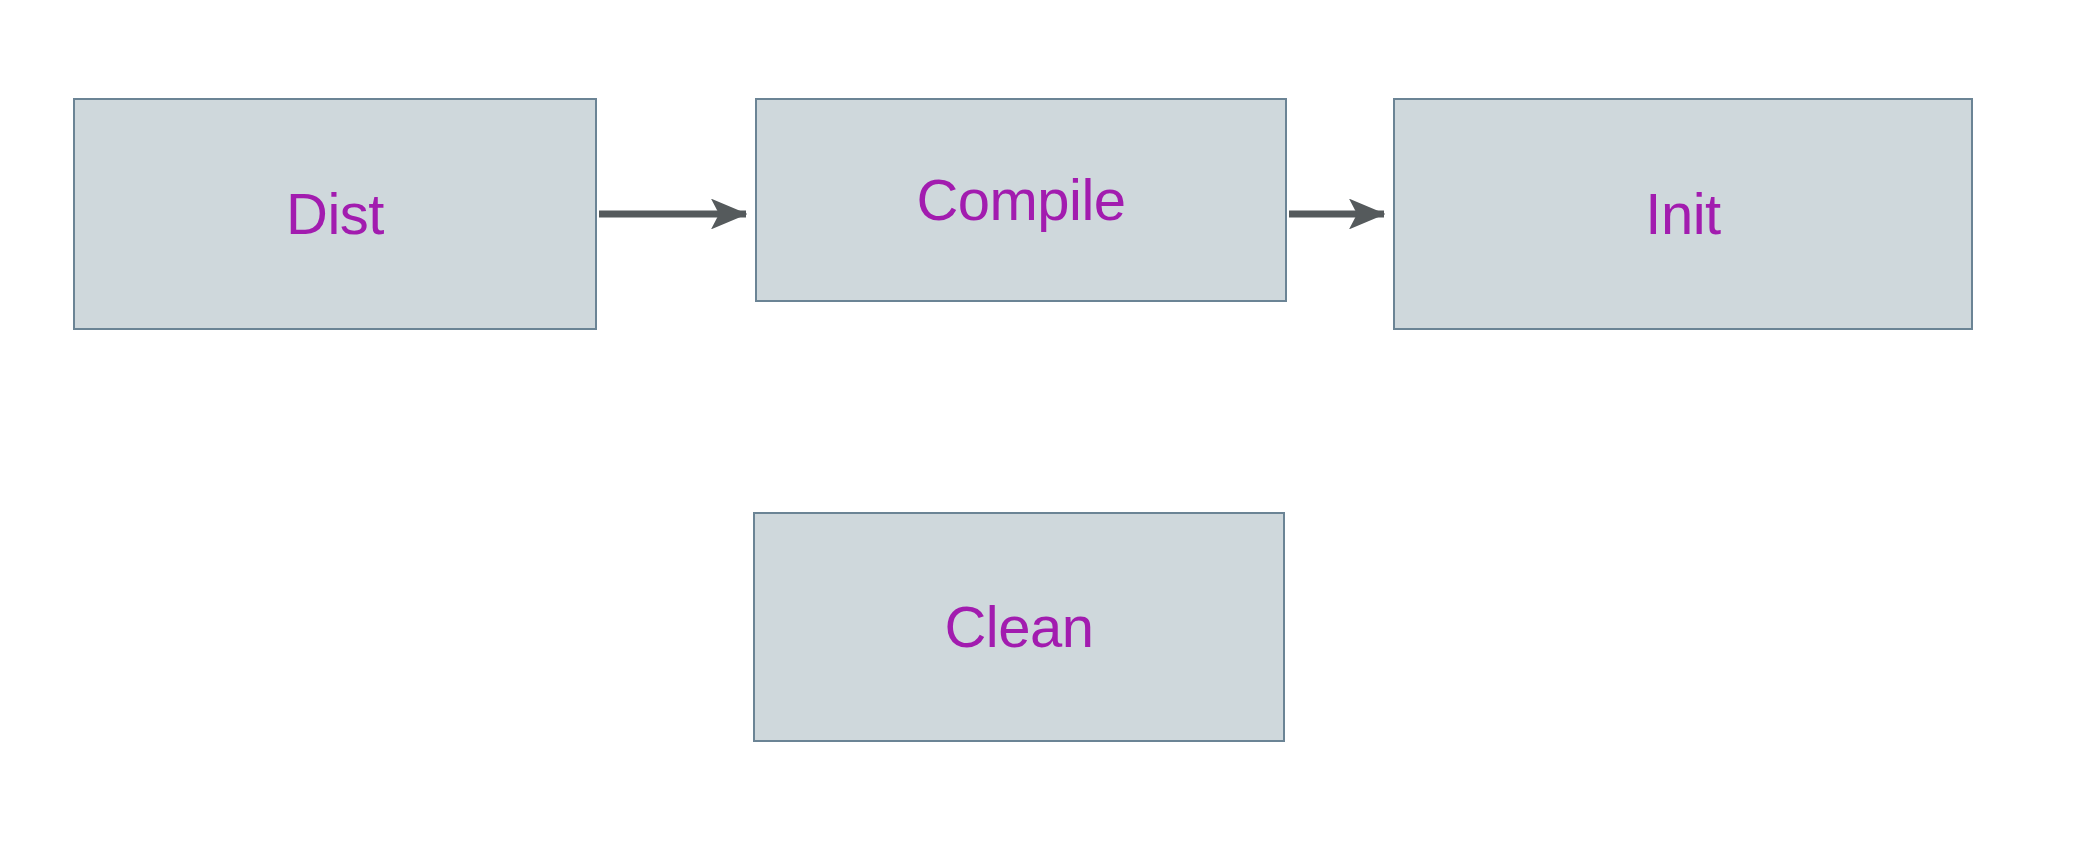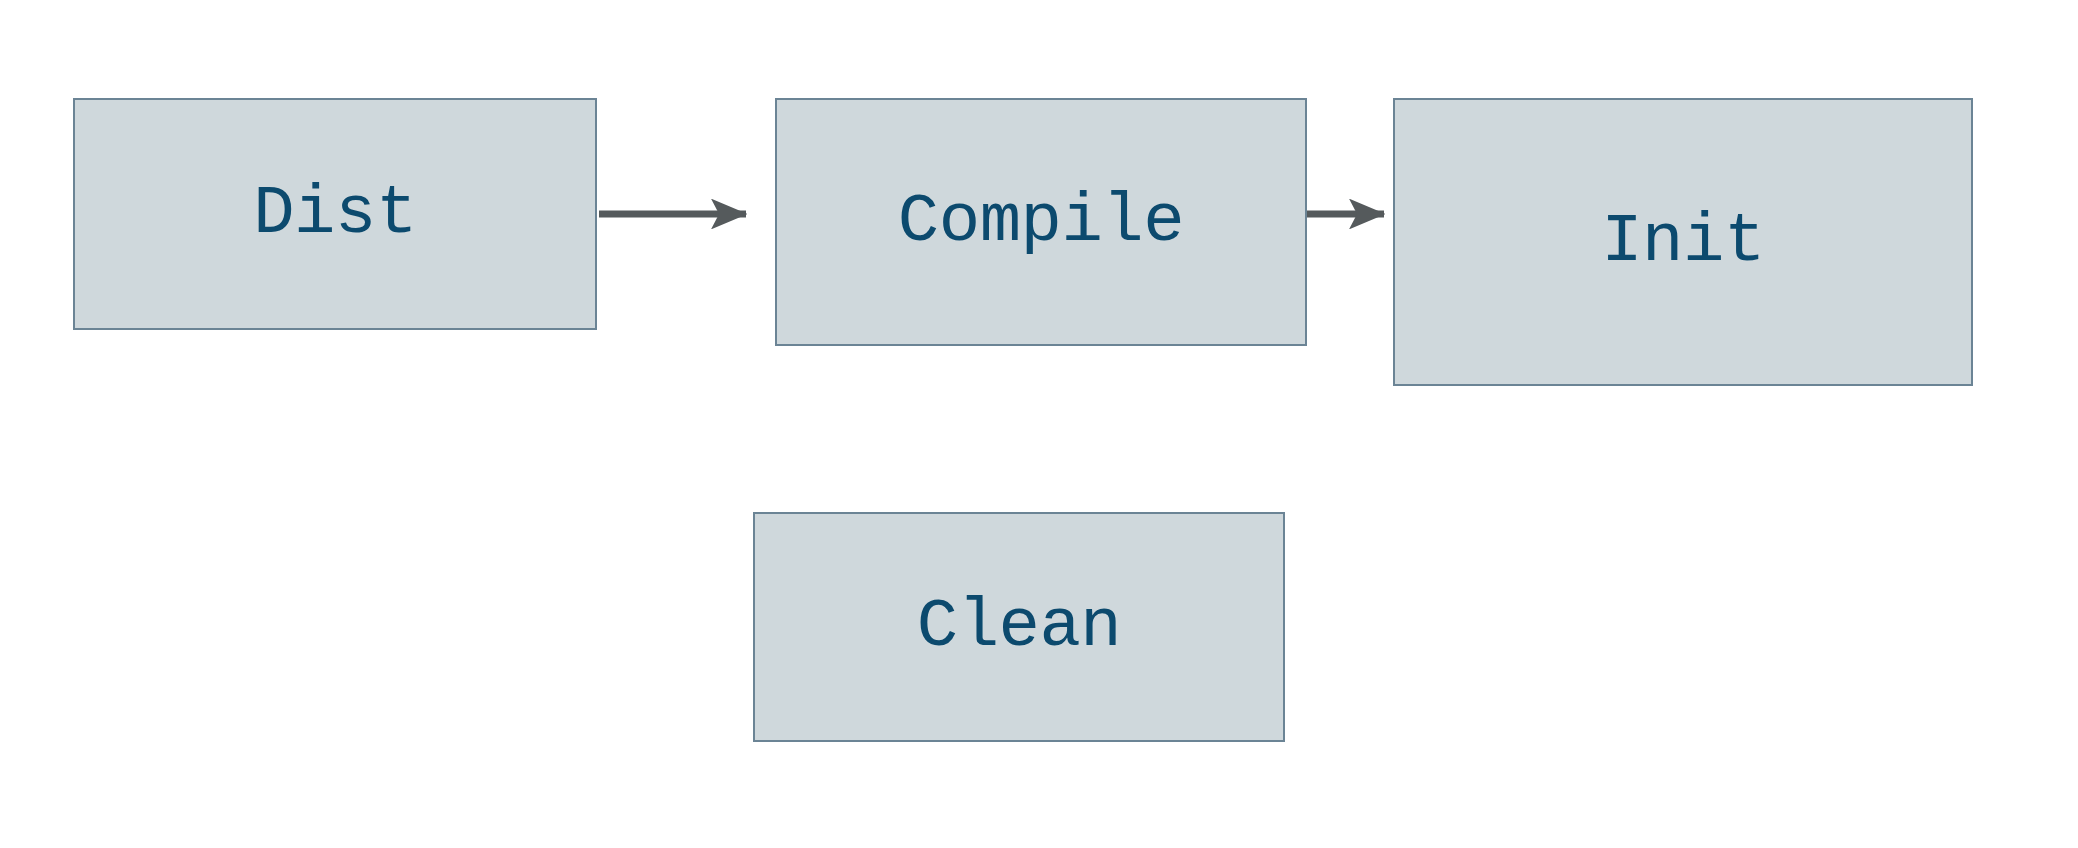--- a/index.html
+++ b/index.html
@@ -30,24 +30,24 @@
   .node {
     position: absolute;
     box-sizing: border-box;
     background: #cfd8dc;
     border: 2px solid #6b8495;
     display: flex;
     align-items: center;
     justify-content: center;
   }
   .node-label {
-    font-family: Liberation Mono, monospace;
-    font-size: 69px;
+    font-family: Liberation Sans, sans-serif;
+    font-size: 58px;
     font-weight: 400;
-    color: #0c4a6e;
+    color: #a21caf;
     line-height: 1;
     letter-spacing: -0.5px;
     white-space: nowrap;
   }
 </style>
 </head>
 <body>
 
 <div id="canvas">
 
@@ -60,25 +60,25 @@
 
     <line x1="599" y1="214" x2="746" y2="214" stroke="#555a5c" stroke-width="7" marker-end="url(#arrow-head)"></line>
 
     <line x1="1289" y1="214" x2="1384" y2="214" stroke="#555a5c" stroke-width="7" marker-end="url(#arrow-head)"></line>
   </svg>
 
   <div class="node" style="left:73px; top:98px; width:524px; height:232px;">
     <span class="node-label">Dist</span>
   </div>
 
-  <div class="node" style="left:755px; top:98px; width:532px; height:248px;margin-left:20px;">
+  <div class="node" style="left:755px; top:98px; width:532px; height:204px;">
     <span class="node-label">Compile</span>
   </div>
 
-  <div class="node" style="left:1393px; top:98px; width:580px; height:288px;">
+  <div class="node" style="left:1393px; top:98px; width:580px; height:232px;">
     <span class="node-label">Init</span>
   </div>
 
   <div class="node" style="left:753px; top:512px; width:532px; height:230px;align-items:center;">
     <span class="node-label">Clean</span>
   </div>
 
 </div>
 
 </body></html>

